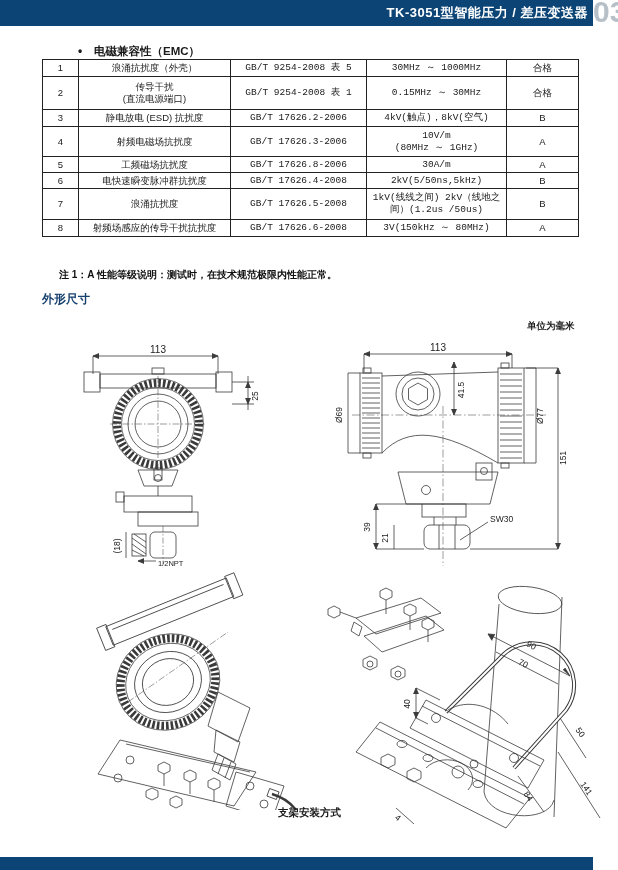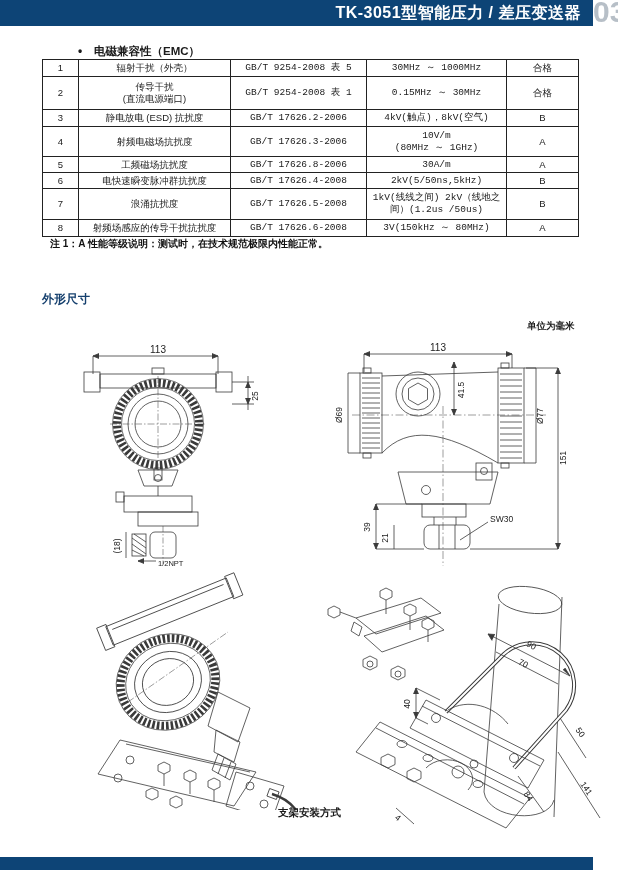--- a/index.html
+++ b/index.html
@@ -1,21 +1,21 @@
 <!DOCTYPE html>
 <html><head>
 <meta charset="utf-8">
 <style>
   html,body{margin:0;padding:0;background:#fff;}
   #page{position:relative;width:618px;height:870px;background:#fff;overflow:hidden;
         font-family:"Liberation Sans",sans-serif;color:#1a1a1a;}
   
   .hdr-bar{position:absolute;left:0;top:0;width:593px;height:26px;background:#0d4476;
            display:flex;align-items:center;justify-content:flex-end;}
-  .hdr-title{color:#fff;font-size:16px;font-weight:bold;letter-spacing:.5px;padding-right:12px;}
+  .hdr-title{color:#fff;font-size:13px;font-weight:bold;letter-spacing:.5px;padding-right:5px;}
   .hdr-num{position:absolute;right:0;top:-4px;width:25px;font-size:30px;font-weight:bold;
            color:#b7bfc7;line-height:32px;text-align:left;}
   
   .sec1{position:absolute;left:42px;top:44px;font-size:11.5px;font-weight:bold;margin-left:36px;}
   .sec1 .bullet{display:inline-block;width:16px;font-size:12px;}
   
   table.emc{position:absolute;left:42px;top:59px;width:536px;border-collapse:collapse;
             table-layout:fixed;font-size:9.5px;}
   table.emc th,table.emc td{border:1px solid #222;padding:1px 5px;line-height:1.25;
             vertical-align:middle;overflow:hidden;}
@@ -57,21 +57,21 @@
     <colgroup>
         <col class="no">
         <col class="item">
         <col class="std">
         <col class="cond">
         <col class="grade">
       </colgroup>
     <tbody>
     <tr class="h17">
       <td class="c">1</td>
-      <td class="c">辐射干扰（外壳）</td>
+      <td class="c">浪涌抗扰度（外壳）</td>
       <td class="l">GB/T 9254-2008 表 5</td>
       <td class="l">30MHz ～ 1000MHz</td>
       <td class="c">合格</td>
     </tr>
     <tr class="h33">
       <td class="c">2</td>
       <td class="c two">
             <span>传导干扰</span>
             <span>(直流电源端口)</span>
           </td>
@@ -120,21 +120,21 @@
     <tr class="h17">
       <td class="c">8</td>
       <td class="c">射频场感应的传导干扰抗扰度</td>
       <td class="l">GB/T 17626.6-2008</td>
       <td class="l">3V(150kHz ～ 80MHz)</td>
       <td class="c">A</td>
     </tr>
   </tbody>
     </table>
 
-  <div class="note" style="top:237px;">注 1：A 性能等级说明：测试时，在技术规范极限内性能正常。</div>
+  <div class="note" style="top:268px;margin-left:9px;">注 1：A 性能等级说明：测试时，在技术规范极限内性能正常。</div>
 
   <div class="sec2">外形尺寸</div>
   <div class="unit">单位为毫米</div>
 
   <div class="draw" style="left:68px;top:342px;width:200px;height:226px;">
     <svg width="200" height="226" viewBox="0 0 200 226">
       <g stroke="#3a3a3a" stroke-width="0.8" fill="none">
 
         <line x1="25" y1="14" x2="150" y2="14"></line>
         <polyline points="31,11.5 25,14 31,16.5" fill="#3a3a3a"></polyline>

